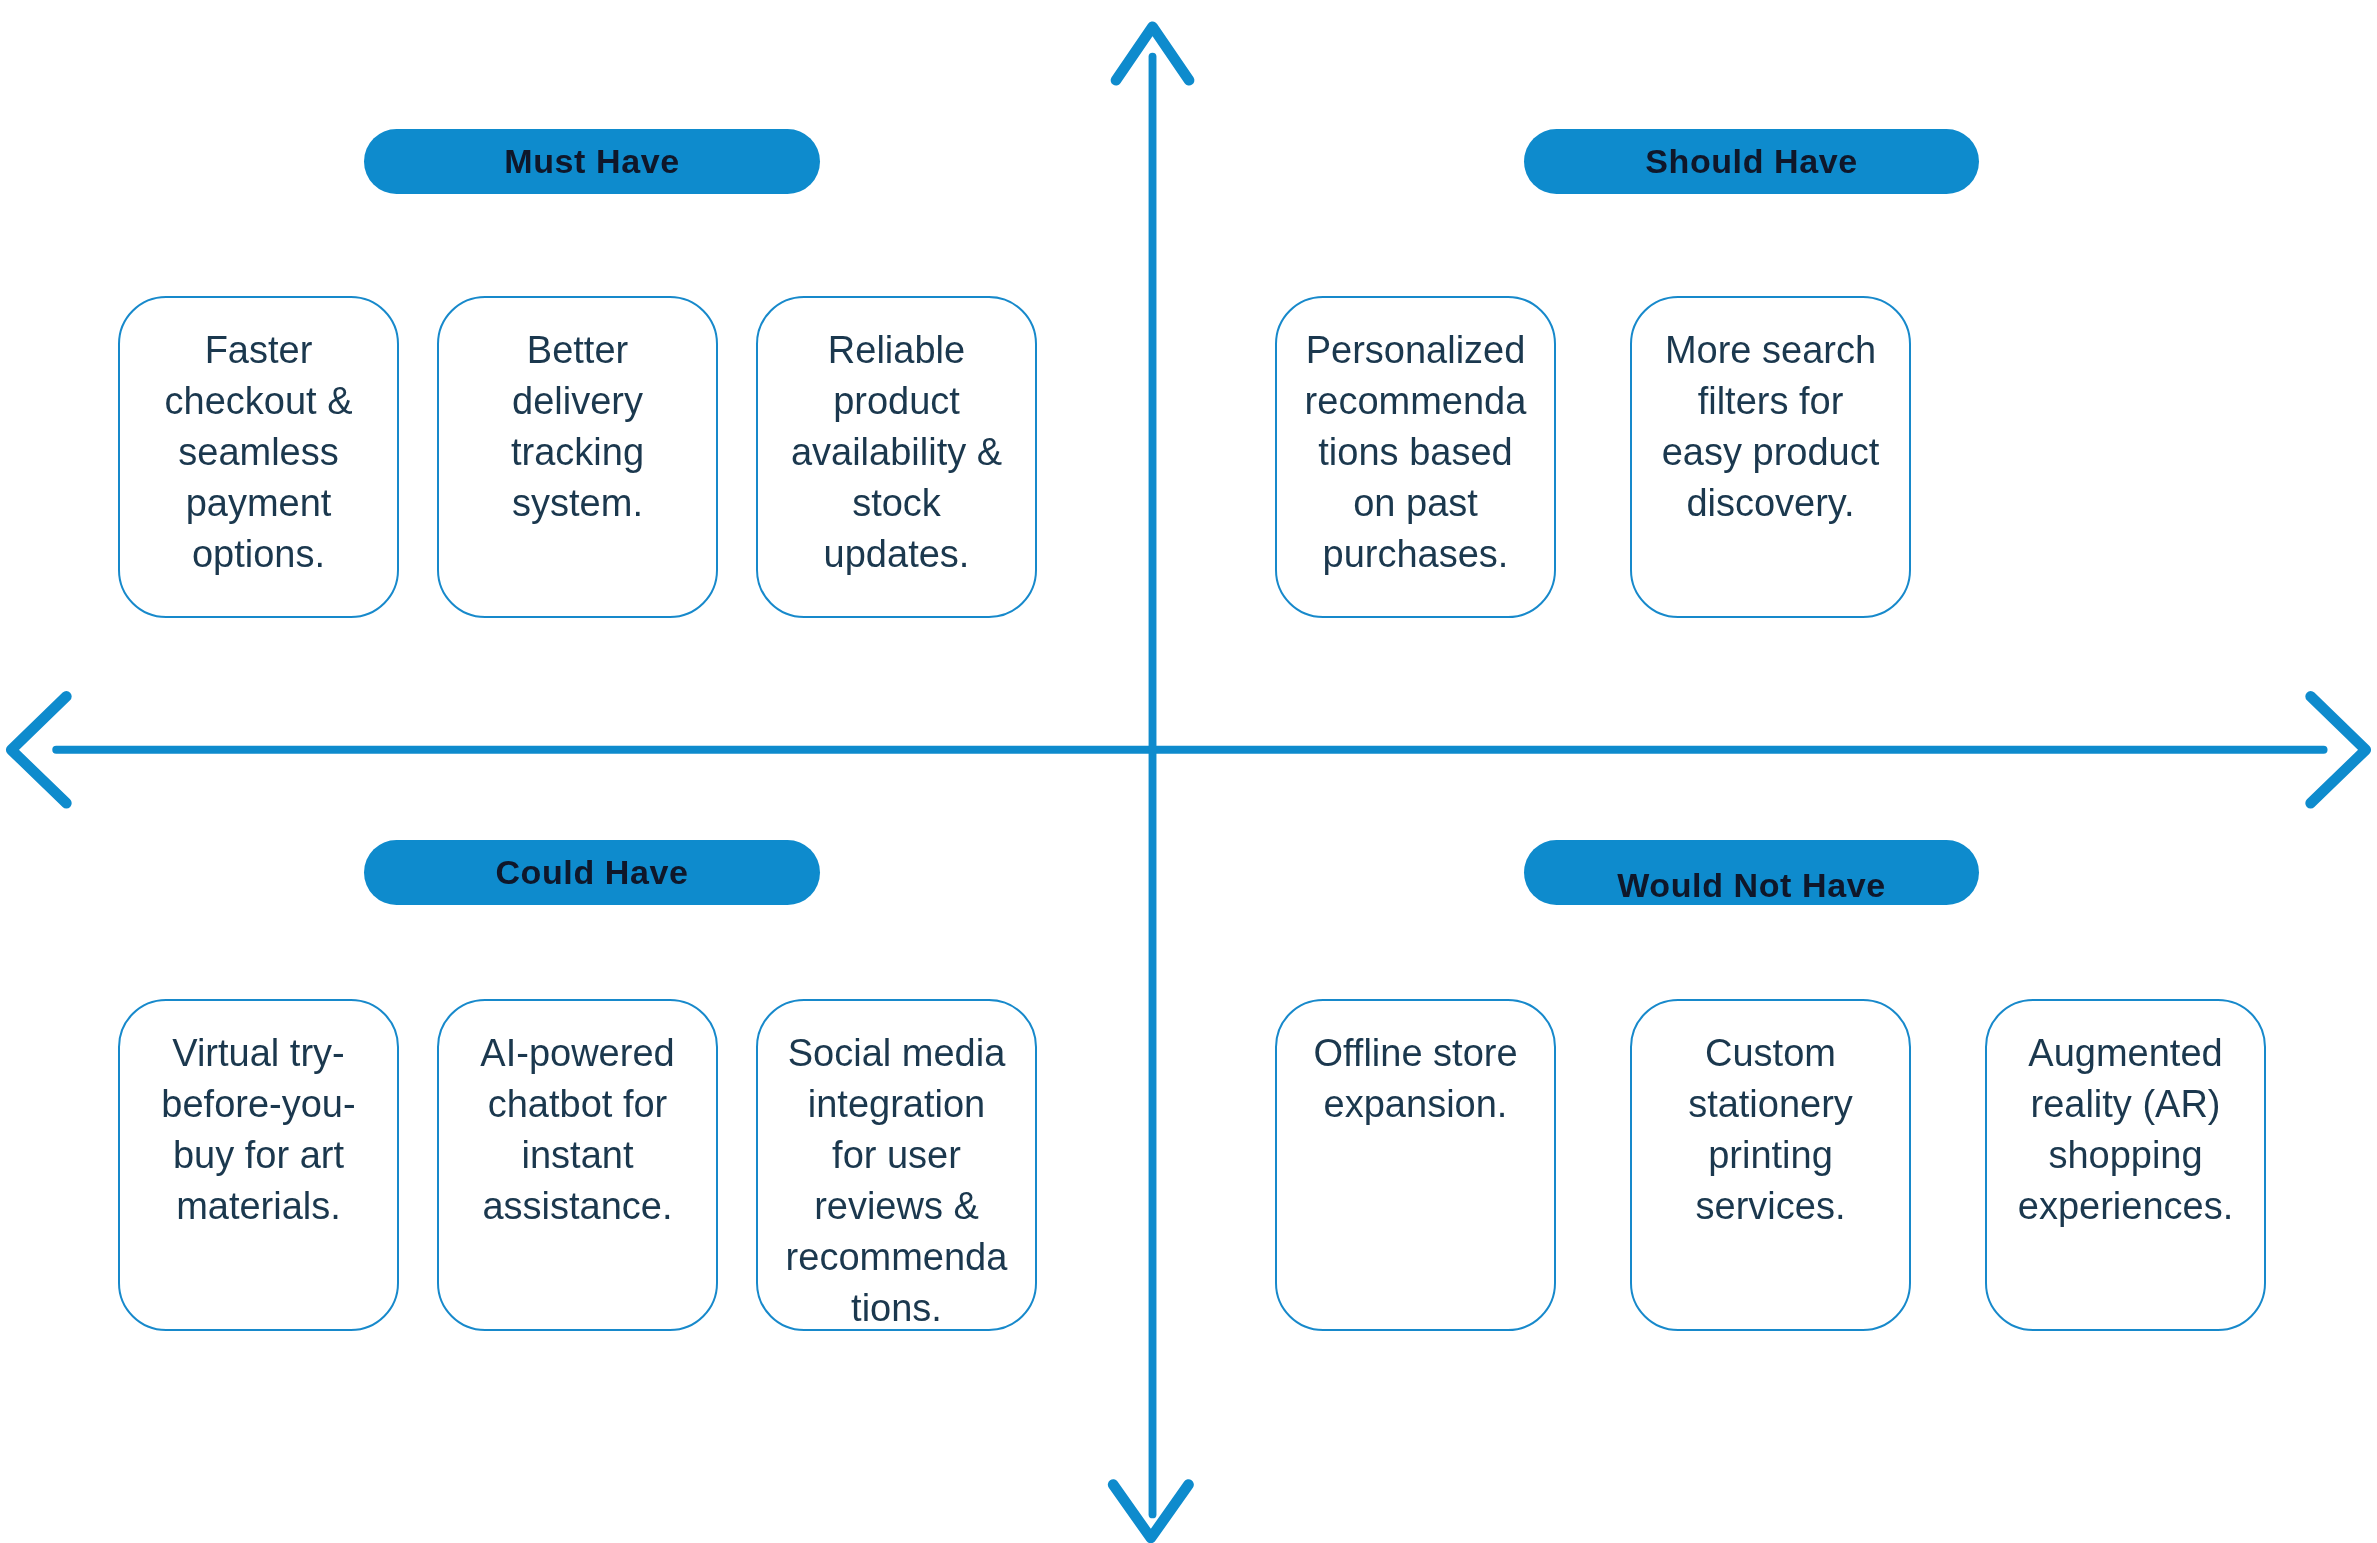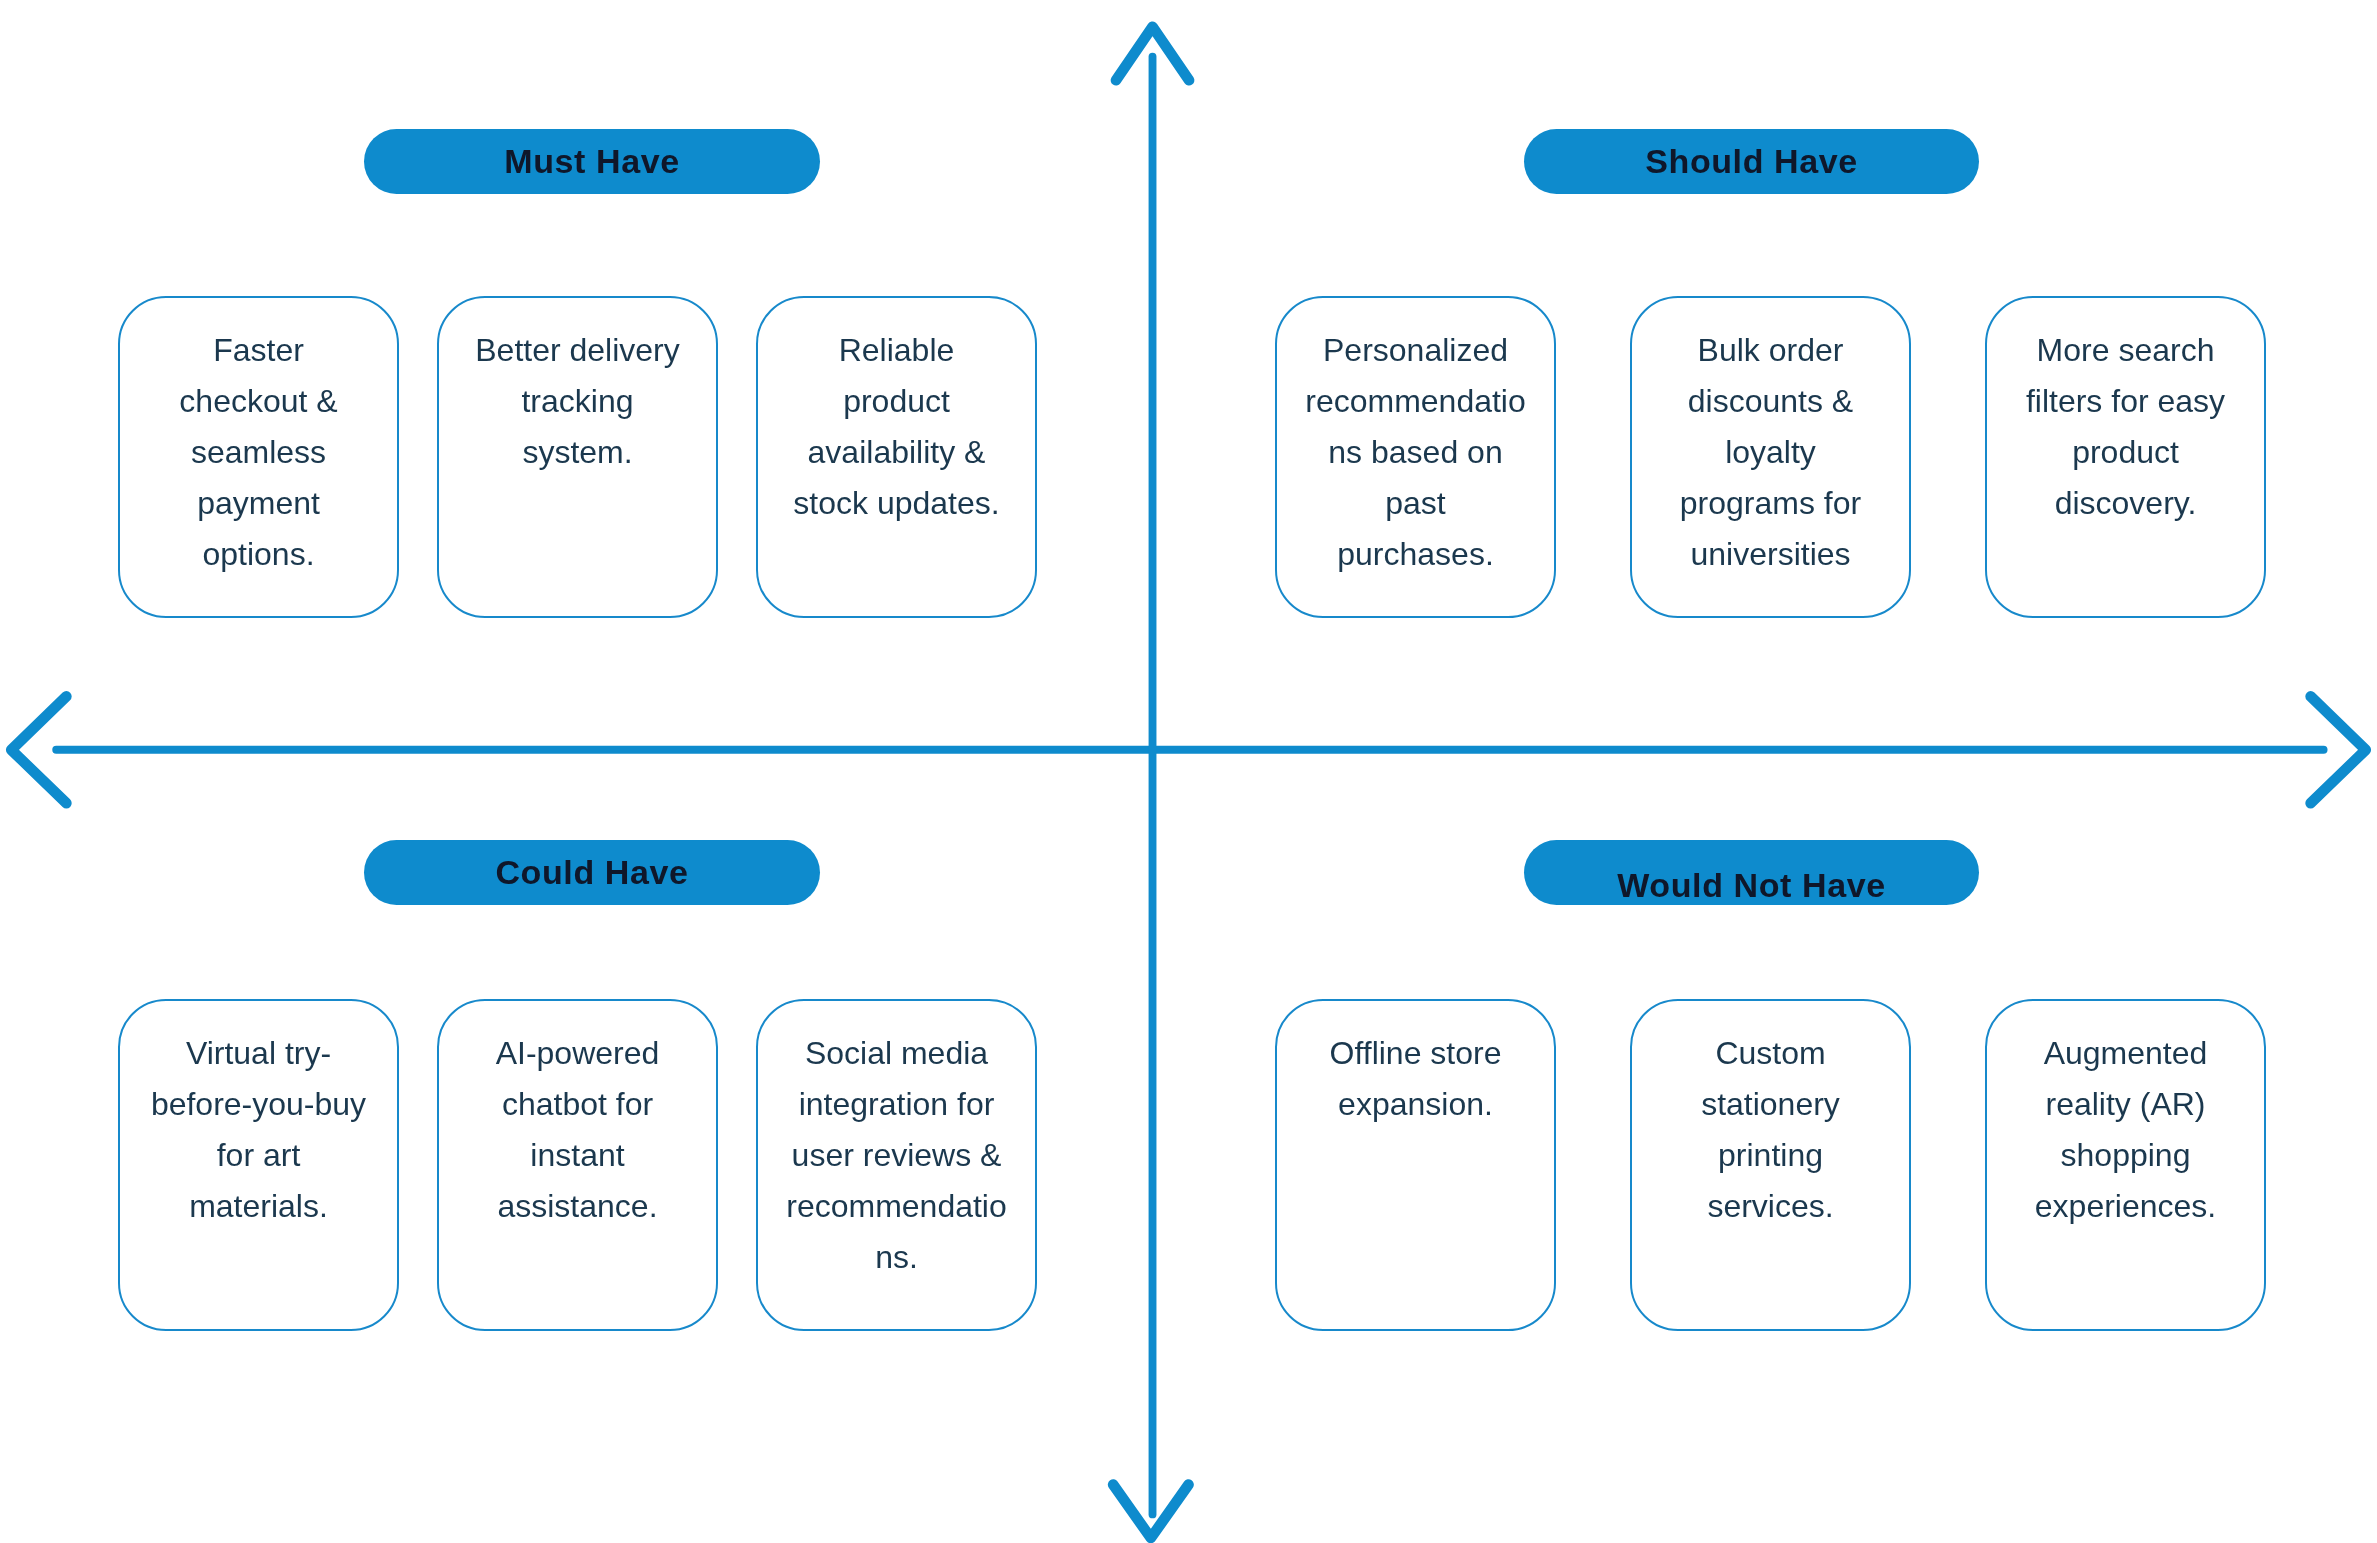--- a/index.html
+++ b/index.html
@@ -17,21 +17,21 @@
     display:flex;align-items:center;justify-content:center;
     font-size:34px;font-weight:bold;letter-spacing:0.6px;
   }
   .cards{position:absolute;display:flex;}
   .cards.left-quad{gap:38px;}
   .cards.right-quad{gap:74px;}
   .card{
     width:281px;box-sizing:border-box;
     background:#ffffff;
     border:2.8px solid #1789CB;border-radius:48px;
-    color:#1B384E;font-size:32px;line-height:51px;
+    color:#1B384E;font-size:38px;line-height:51px;
     text-align:center;padding:27px 26px 0 26px;
     overflow-wrap:anywhere;
     flex:0 0 auto;
   }
   .cards.top-row .card{height:322px;}
   .cards.bottom-row .card{height:332px;}
 </style>
 </head>
 <body>
 
@@ -55,21 +55,20 @@
     <div class="card">Faster checkout &amp; seamless payment options.</div>
     <div class="card">Better delivery tracking system.</div>
     <div class="card">Reliable product availability &amp; stock updates.</div>
   </div>
 
   <div class="pill" style="left:1524px;top:129px;width:455px;">
     <span>Should Have</span>
   </div>
   <div class="cards right-quad top-row" style="left:1275px;top:296px;">
     <div class="card">Personalized recommendations based on past purchases.</div>
-    <div class="card">Bulk order discounts &amp; loyalty programs for universities</div>
     <div class="card">More search filters for easy product discovery.</div>
   </div>
 
   <div class="pill" style="left:364px;top:840px;width:456px;">
     <span>Could Have</span>
   </div>
   <div class="cards left-quad bottom-row" style="left:118px;top:999px;">
     <div class="card">Virtual try-before-you-buy for art materials.</div>
     <div class="card">AI-powered chatbot for instant assistance.</div>
     <div class="card">Social media integration for user reviews &amp; recommendations.</div>

